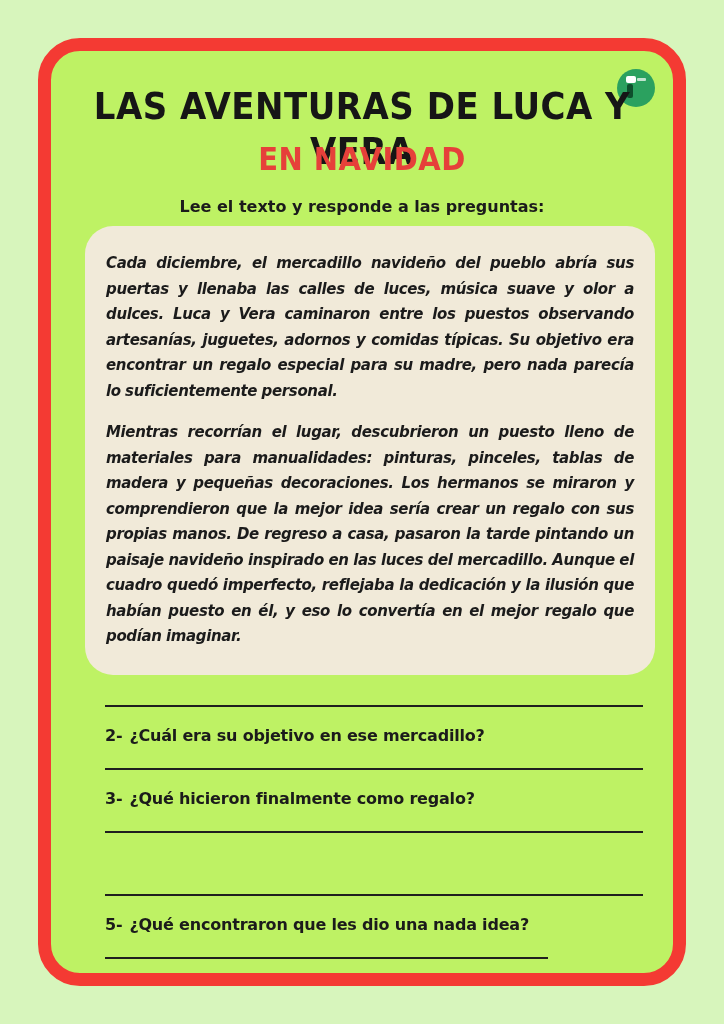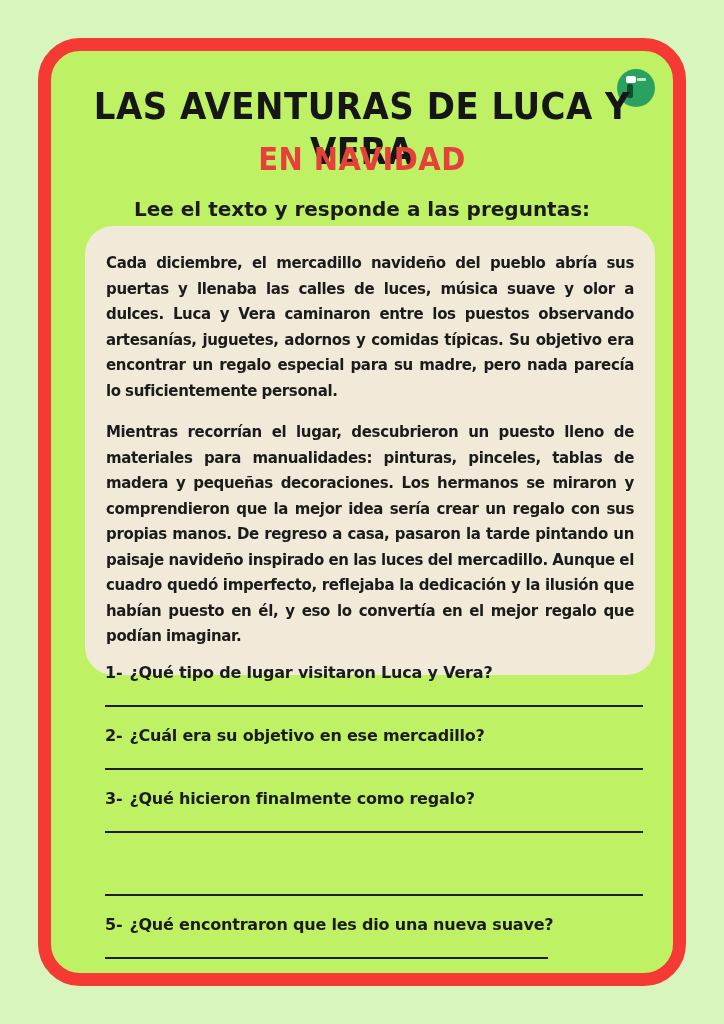--- a/index.html
+++ b/index.html
@@ -60,21 +60,21 @@
     letter-spacing:0.5px;
     color:#e6403a;
     transform:scaleY(1.08);
     transform-origin:center top;
     margin:0;
   }
   .instruction{
     position:absolute;
     left:0;top:146px;width:100%;
     text-align:center;
-    font-size:20px;
+    font-size:16px;
     font-weight:bold;
     color:#1b1b1b;
   }
   .passage{
     position:absolute;
     left:34px;top:175px;
     width:570px;
     min-height:419px;
     box-sizing:border-box;
     background:#f1ead9;
@@ -83,20 +83,21 @@
   }
   .passage p{
     margin:0;
     font-size:15px;
     line-height:25.5px;
     font-weight:600;
     letter-spacing:-0.35px;
     word-spacing:-0.5px;
     color:#1b1b1b;
     text-align:justify;
+    font-style:italic;
   }
   .passage p + p{margin-top:16px;}
   .questions{
     position:absolute;
     left:54px;top:612px;
     width:538px;
   }
   .q{
     position:relative;
     height:63px;
@@ -135,23 +136,20 @@
     <div class="instruction">Lee el texto y responde a las preguntas:</div>
 
     <div class="passage">
       <p>Cada diciembre, el mercadillo navideño del pueblo abría sus puertas y llenaba las calles de luces, música suave y olor a dulces. Luca y Vera caminaron entre los puestos observando artesanías, juguetes, adornos y comidas típicas. Su objetivo era encontrar un regalo especial para su madre, pero nada parecía lo suficientemente personal.</p>
       <p>Mientras recorrían el lugar, descubrieron un puesto lleno de materiales para manualidades: pinturas, pinceles, tablas de madera y pequeñas decoraciones. Los hermanos se miraron y comprendieron que la mejor idea sería crear un regalo con sus propias manos. De regreso a casa, pasaron la tarde pintando un paisaje navideño inspirado en las luces del mercadillo. Aunque el cuadro quedó imperfecto, reflejaba la dedicación y la ilusión que habían puesto en él, y eso lo convertía en el mejor regalo que podían imaginar.</p>
     </div>
 
     <div class="questions">
 
       <div class="q">
-        <div class="q-text">
-          <span class="q-num">1-</span><span>¿Qué tipo de lugar visitaron Luca y Vera?</span>
-        </div>
         <div class="answer-line"></div>
       </div>
 
       <div class="q">
         <div class="q-text">
           <span class="q-num">2-</span><span>¿Cuál era su objetivo en ese mercadillo?</span>
         </div>
         <div class="answer-line"></div>
       </div>
 
@@ -161,20 +159,20 @@
         </div>
         <div class="answer-line"></div>
       </div>
 
       <div class="q">
         <div class="answer-line"></div>
       </div>
 
       <div class="q short">
         <div class="q-text">
-          <span class="q-num">5-</span><span>¿Qué encontraron que les dio una nueva suave?</span>
+          <span class="q-num">5-</span><span>¿Qué encontraron que les dio una nada idea?</span>
         </div>
         <div class="answer-line"></div>
       </div>
 
     </div>
   </div>
 </div>
 
 </body></html>

